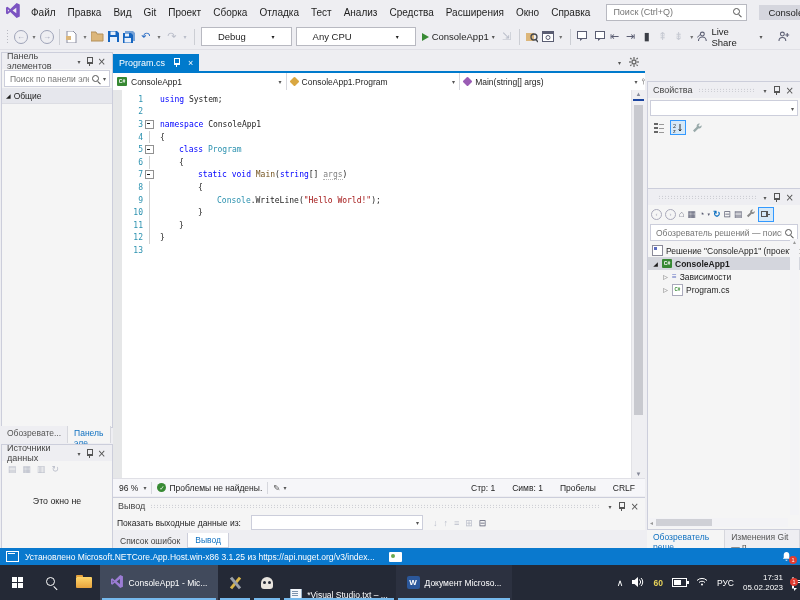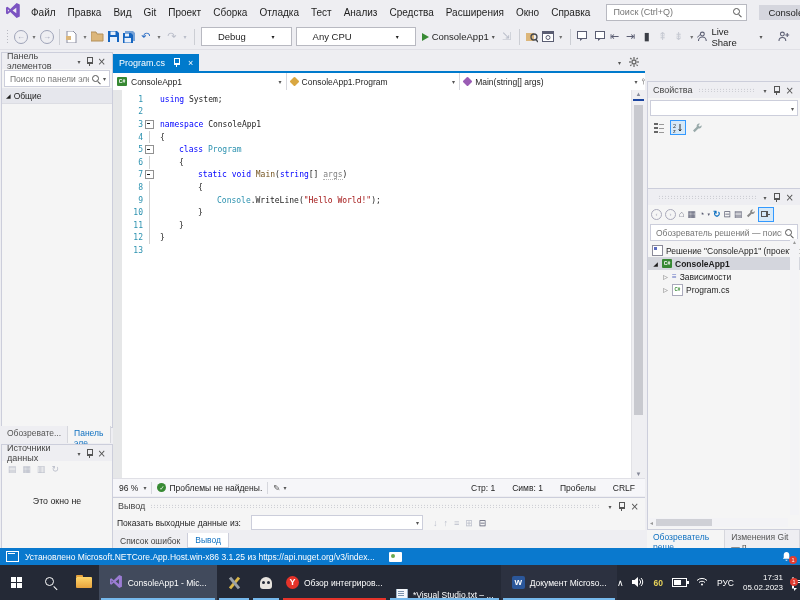--- a/index.html
+++ b/index.html
@@ -611,24 +611,20 @@
           </svg>
       </span>
       <span>ConsoleApp1 - Mic...</span>
     </span>
     <span class="tb-item running" style="width:34px;">
       <span class="i-tools"></span>
     </span>
     <span class="tb-item running" style="width:30px;">
       <span class="i-skull"></span>
     </span>
-    <span class="tb-item tb-app running red-line" style="width:92px;">
-      <span class="i-yandex"></span>
-      <span>Обзор интегриров...</span>
-    </span>
     <span class="tb-item tb-app running" style="width:98px;margin-top:24px;">
       <span class="i-notepad"></span>
       <span>*Visual Studio.txt – ...</span>
     </span>
     <span class="tb-item tb-app lite running" style="width:100px;">
       <span class="i-word"></span>
       <span>Документ Microso...</span>
     </span>
     <span id="tray">
       <span style="font-size:9px;">∧</span>

